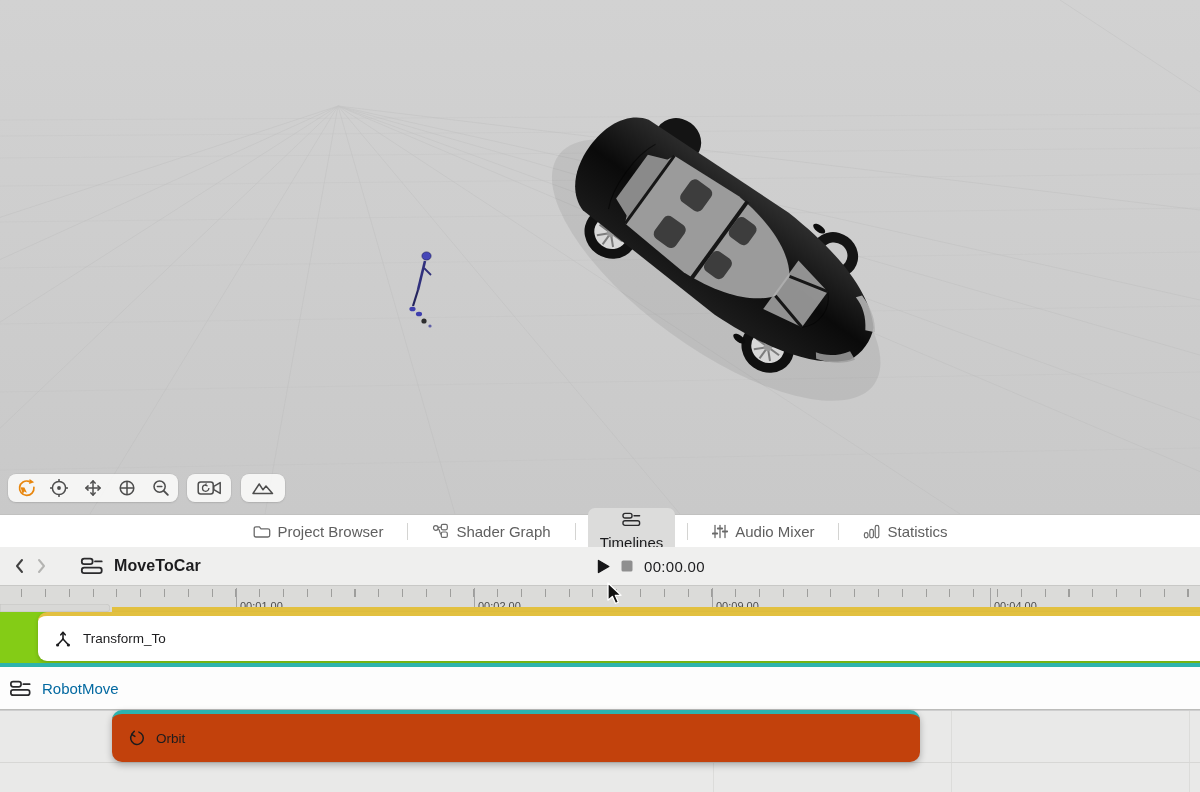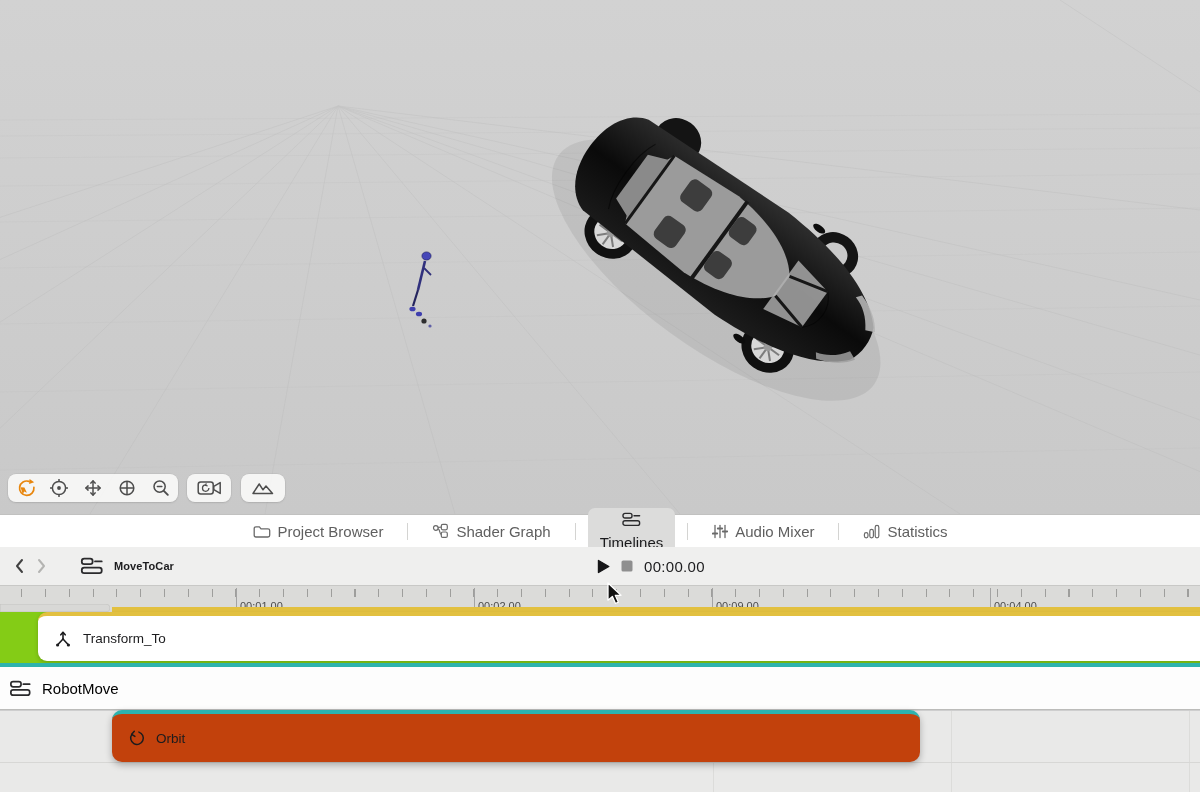--- a/index.html
+++ b/index.html
@@ -29,21 +29,21 @@
   .tab.selected{background:#dcdcdb;color:#1b1b1d;flex-direction:column;}
   .tab .t-icon{display:flex;color:#6a6a6a;}
   .tab.selected .t-icon{color:#2a2a2c;}
   .tab-sep{width:1px;height:17px;background:#d4d4d2;margin:0 12px;}
 
   
   .transport{position:absolute;top:547px;left:0;width:1200px;height:38px;background:#efefee;}
   .transport-left{position:absolute;left:8px;top:0;height:38px;display:flex;align-items:center;}
   .nav-btn{width:22px;height:26px;display:flex;align-items:center;justify-content:center;}
   .timeline-title{display:flex;align-items:center;gap:10px;margin-left:28px;color:#1c1c1e;}
-  .timeline-title .name{font-size:11px;font-weight:700;letter-spacing:.1px;}
+  .timeline-title .name{font-size:16px;font-weight:700;letter-spacing:.1px;}
   .transport-center{position:absolute;left:597px;top:0;height:38px;display:flex;align-items:center;gap:11px;}
   .time-display{font-size:15px;color:#1c1c1e;letter-spacing:.3px;}
 
   
   .ruler{position:absolute;top:585px;left:0;width:1200px;height:27px;background:#dbdbd9;
          border-top:1px solid #c8c8c6;box-sizing:border-box;}
   .ruler-minor{position:absolute;left:0;right:0;top:3px;height:8px;
     background:repeating-linear-gradient(to right,
       transparent 0px,transparent 21.3px,#9e9e9c 21.3px,#9e9e9c 22.3px,transparent 22.3px,transparent 23.8px);}
   .major-tick{position:absolute;top:2px;bottom:0;width:1px;background:#a3a3a3;}
@@ -56,21 +56,21 @@
   .action-lane{position:absolute;top:612px;left:0;width:1200px;height:51px;background:#84cc16;}
   .action-card{position:absolute;left:38px;right:-14px;top:0;height:45px;background:#ffffff;
                border-top:4px solid var(--accent-yellow,#e2c040);border-radius:9px 0 0 9px;
                box-shadow:0 2px 4px rgba(0,0,0,.18);display:flex;align-items:center;gap:11px;padding-left:16px;}
   .action-card .label{font-size:13.5px;color:#1c1c1e;}
   .teal-line{position:absolute;top:663px;left:0;width:1200px;height:4px;background:var(--accent-teal,#2db3ae);}
 
   
   .robot-row{position:absolute;top:667px;left:0;width:1200px;height:43px;background:#fdfdfd;
              border-bottom:1px solid #bcbcba;display:flex;align-items:center;gap:10px;padding-left:9px;box-sizing:border-box;}
-  .robot-row .label{font-size:15px;color:#000000;}
+  .robot-row .label{font-size:15px;color:#0369a1;}
 
   
   .bottom-area{position:absolute;top:711px;left:0;width:1200px;height:81px;background:#e9e9e8;}
   .grid-v{position:absolute;top:0;bottom:0;width:1px;background:#dcdcda;}
   .grid-h{position:absolute;left:0;right:0;height:1px;background:#d7d7d5;}
   .orbit-card{position:absolute;top:710px;left:112px;width:793px;height:48px;background:#c2410c;
               border-top:4px solid var(--accent-teal,#2db3ae);border-radius:10px;
               box-shadow:0 3px 7px rgba(0,0,0,.28);display:flex;align-items:center;gap:11px;padding-left:15px;box-sizing:content-box;}
   .orbit-card .label{font-size:13.5px;color:#1c1c1e;}
 

